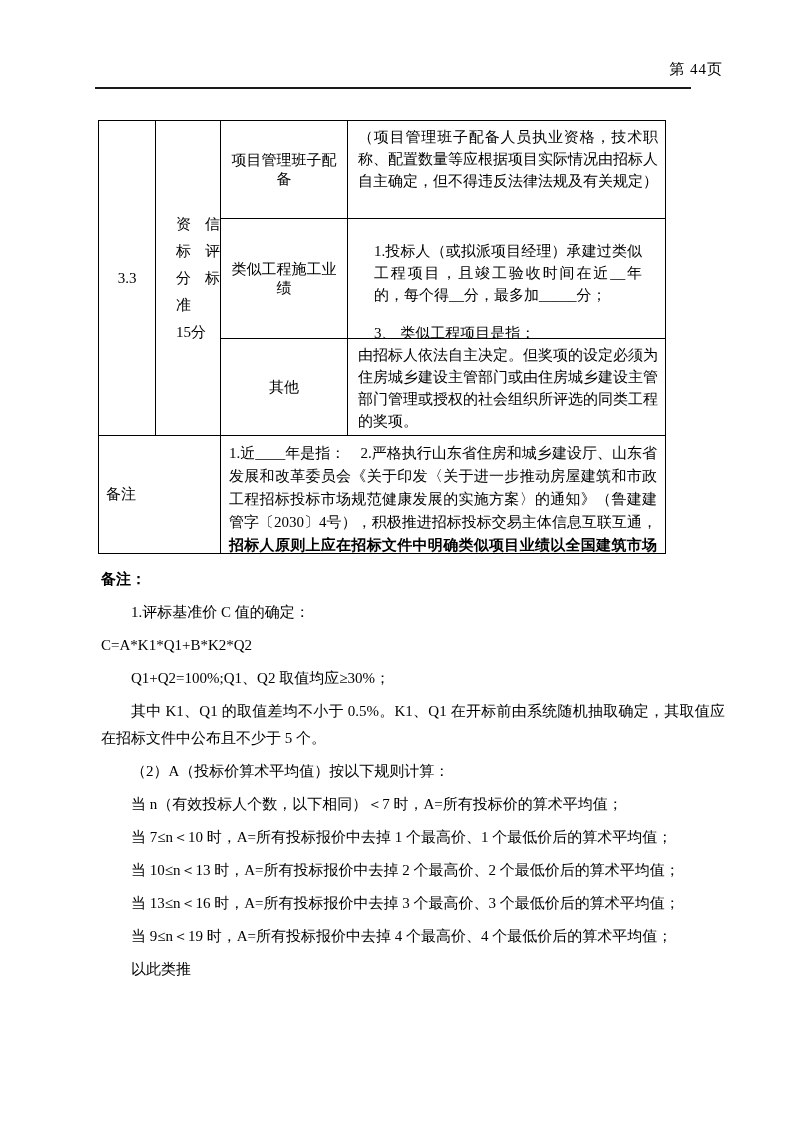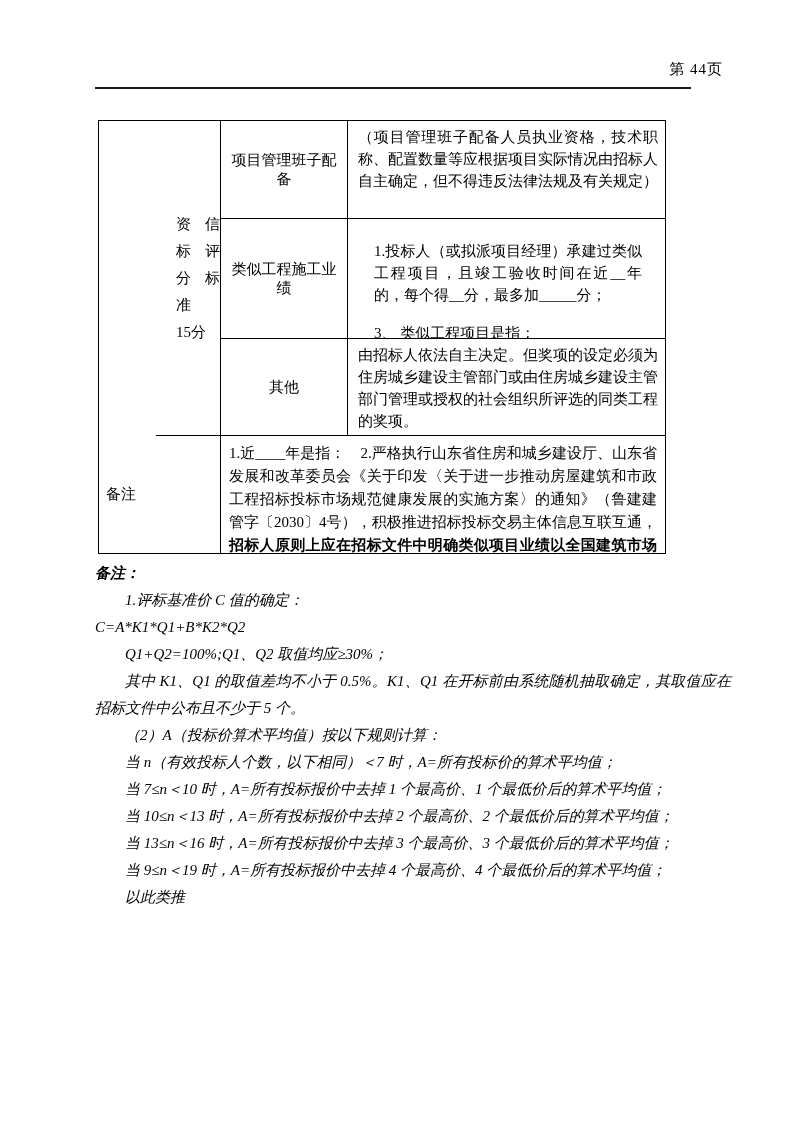--- a/index.html
+++ b/index.html
@@ -68,33 +68,34 @@
   }
   .remark-text-cell b { font-weight:700; }
 
   
   .notes {
     position:absolute; top:560px; left:95px; width:636px;
     font-size:15px; line-height:27px;
     text-align:justify;
   }
   .notes-heading { font-weight:700; }
-  .note { margin:0;font-style:italic; }
+  .note { margin:6px; }
   .note.indent { text-indent:2em; }
 </style>
 </head>
 <body>
 
 <div class="page">
 
   <div class="page-header">第 44页</div>
   <div class="header-rule"></div>
 
   <div class="score-table">
 
+    <div class="cell cell-id vcenter">3.3</div>
 
     <div class="cell cell-cat vcenter">
       <div class="cat-inner">资信标评分标准
 15分</div>
     </div>
 
     <div class="cell label-cell vcenter" style="grid-column:3;grid-row:1;">项目管理班子配备</div>
     <div class="cell desc-cell" style="grid-column:4;grid-row:1;">（项目管理班子配备人员执业资格，技术职称、配置数量等应根据项目实际情况由招标人自主确定，但不得违反法律法规及有关规定）</div>
 
     <div class="cell label-cell vcenter" style="grid-column:3;grid-row:2;text-align:center;">类似工程施工业绩</div>

